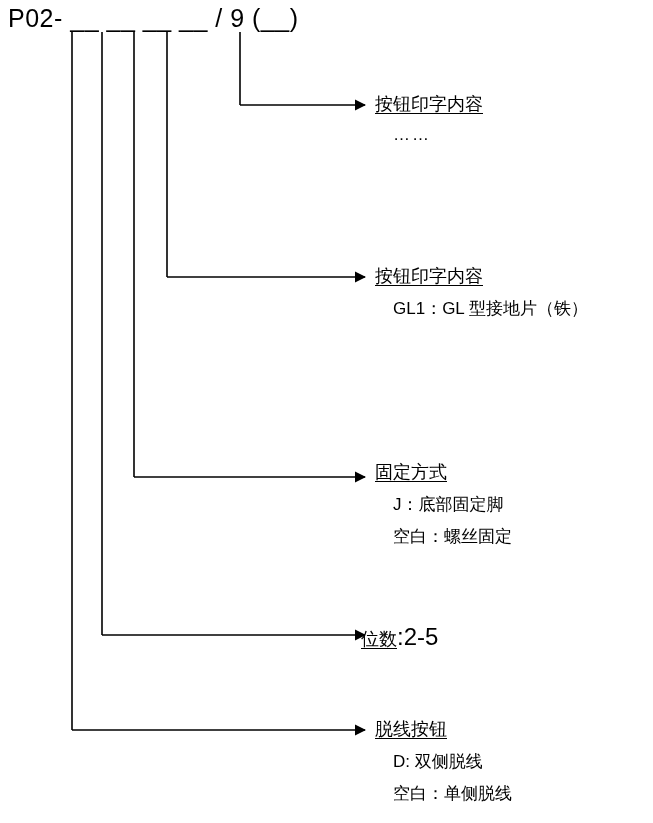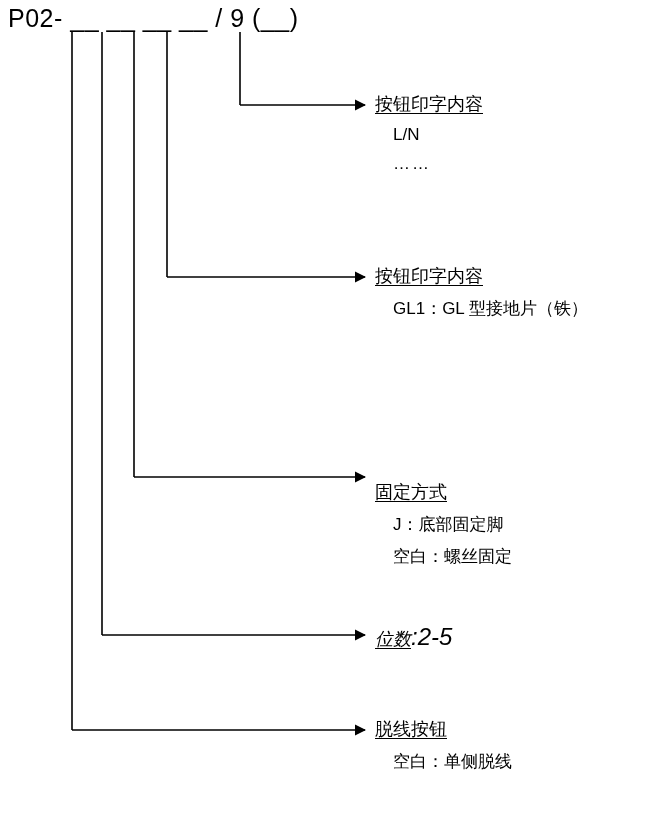--- a/index.html
+++ b/index.html
@@ -75,38 +75,38 @@
     <line x1="240" y1="105" x2="365" y2="105" marker-end="url(#arrow)"></line>
     <line x1="167" y1="277" x2="365" y2="277" marker-end="url(#arrow)"></line>
     <line x1="134" y1="477" x2="365" y2="477" marker-end="url(#arrow)"></line>
     <line x1="102" y1="635" x2="365" y2="635" marker-end="url(#arrow)"></line>
     <line x1="72" y1="730" x2="365" y2="730" marker-end="url(#arrow)"></line>
   </g>
 </svg>
 
 <div class="group" style="left:375px; top:92px;">
   <div class="g-title">按钮印字内容</div>
-  <div class="g-line">L/N</div>
   <div class="g-line dots">……</div>
 </div>
 
 <div class="group" style="left:375px; top:264px;">
   <div class="g-title">按钮印字内容</div>
   <div class="g-line">GL1：GL 型接地片（铁）</div>
 </div>
 
-<div class="group" style="left:375px; top:480px;">
+<div class="group" style="left:375px; top:460px;">
   <div class="g-title">固定方式</div>
   <div class="g-line">J：底部固定脚</div>
   <div class="g-line">空白：螺丝固定</div>
 </div>
 
-<div class="group" style="left:375px; top:623px;font-style:italic;">
+<div class="group" style="left:361px; top:623px;">
   <div style="display:flex; align-items:baseline;">
     <div class="g-title">位数</div>
     <div style="font-size:24px;">:2-5</div>
   </div>
 </div>
 
 <div class="group" style="left:375px; top:717px;">
   <div class="g-title">脱线按钮</div>
+  <div class="g-line">D: 双侧脱线</div>
   <div class="g-line">空白：单侧脱线</div>
 </div>
 
 </body></html>

